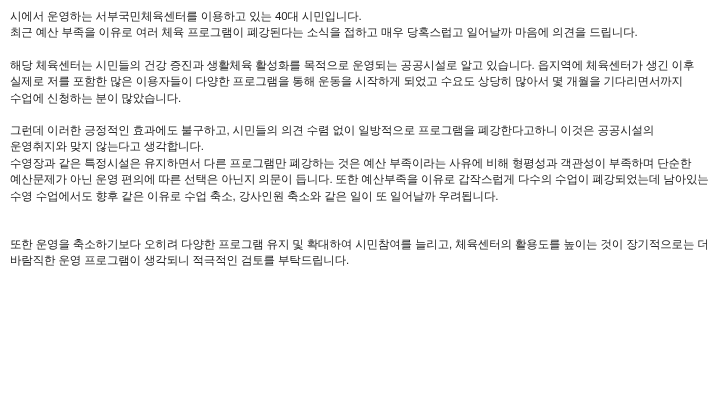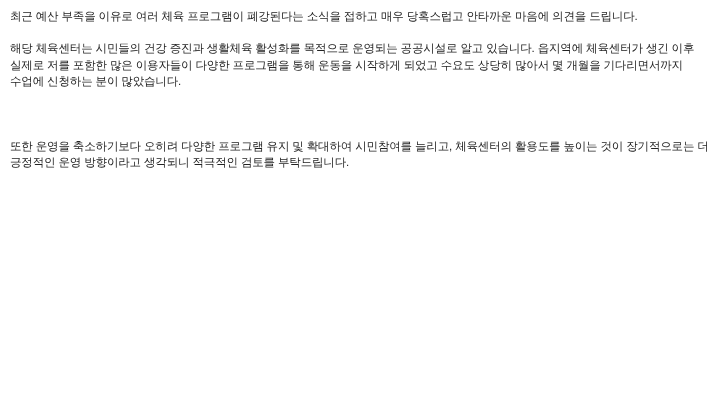--- a/index.html
+++ b/index.html
@@ -29,29 +29,32 @@
     word-break: keep-all;
     white-space: pre-wrap;
   }
   .gap { height: 16px; }
 </style>
 </head>
 <body>
 
 <div class="doc">
 
-  <p class="para">최근 예산 부족을 이유로 여러 체육 프로그램이 폐강된다는 소식을 접하고 매우 당혹스럽고 안타까운 마음에 의견을 드립니다.</p>
+  <p class="para">시에서 운영하는 서부국민체육센터를 이용하고 있는 40대 시민입니다.</p>
+  <p class="para">최근 예산 부족을 이유로 여러 체육 프로그램이 폐강된다는 소식을 접하고 매우 당혹스럽고 일어날까 마음에 의견을 드립니다.</p>
 
   <div class="gap"></div>
 
   <p class="para">해당 체육센터는 시민들의 건강 증진과 생활체육 활성화를 목적으로 운영되는 공공시설로 알고 있습니다. 읍지역에 체육센터가 생긴 이후 실제로 저를 포함한 많은 이용자들이 다양한 프로그램을 통해 운동을 시작하게 되었고 수요도 상당히 많아서 몇 개월을 기다리면서까지 수업에 신청하는 분이 많았습니다.</p>
 
   <div class="gap"></div>
 
+  <p class="para">그런데 이러한 긍정적인 효과에도 불구하고, 시민들의 의견 수렴 없이 일방적으로 프로그램을 폐강한다고하니 이것은 공공시설의 운영취지와 맞지 않는다고 생각합니다.</p>
+  <p class="para">수영장과 같은 특정시설은 유지하면서 다른 프로그램만 폐강하는 것은 예산 부족이라는 사유에 비해 형평성과 객관성이 부족하며 단순한 예산문제가 아닌 운영 편의에 따른 선택은 아닌지 의문이 듭니다. 또한 예산부족을 이유로 갑작스럽게 다수의 수업이 폐강되었는데 남아있는 수영 수업에서도 향후 같은 이유로 수업 축소, 강사인원 축소와 같은 일이 또 일어날까 우려됩니다.</p>
 
   <div class="gap"></div>
 
 
   <div class="gap"></div>
 
-  <p class="para">또한 운영을 축소하기보다 오히려 다양한 프로그램 유지 및 확대하여 시민참여를 늘리고, 체육센터의 활용도를 높이는 것이 장기적으로는 더 긍정적인 운영 방향이라고 생각되니 적극적인 검토를 부탁드립니다.</p>
+  <p class="para">또한 운영을 축소하기보다 오히려 다양한 프로그램 유지 및 확대하여 시민참여를 늘리고, 체육센터의 활용도를 높이는 것이 장기적으로는 더 바람직한 운영 프로그램이 생각되니 적극적인 검토를 부탁드립니다.</p>
 
 </div>
 
 </body></html>

